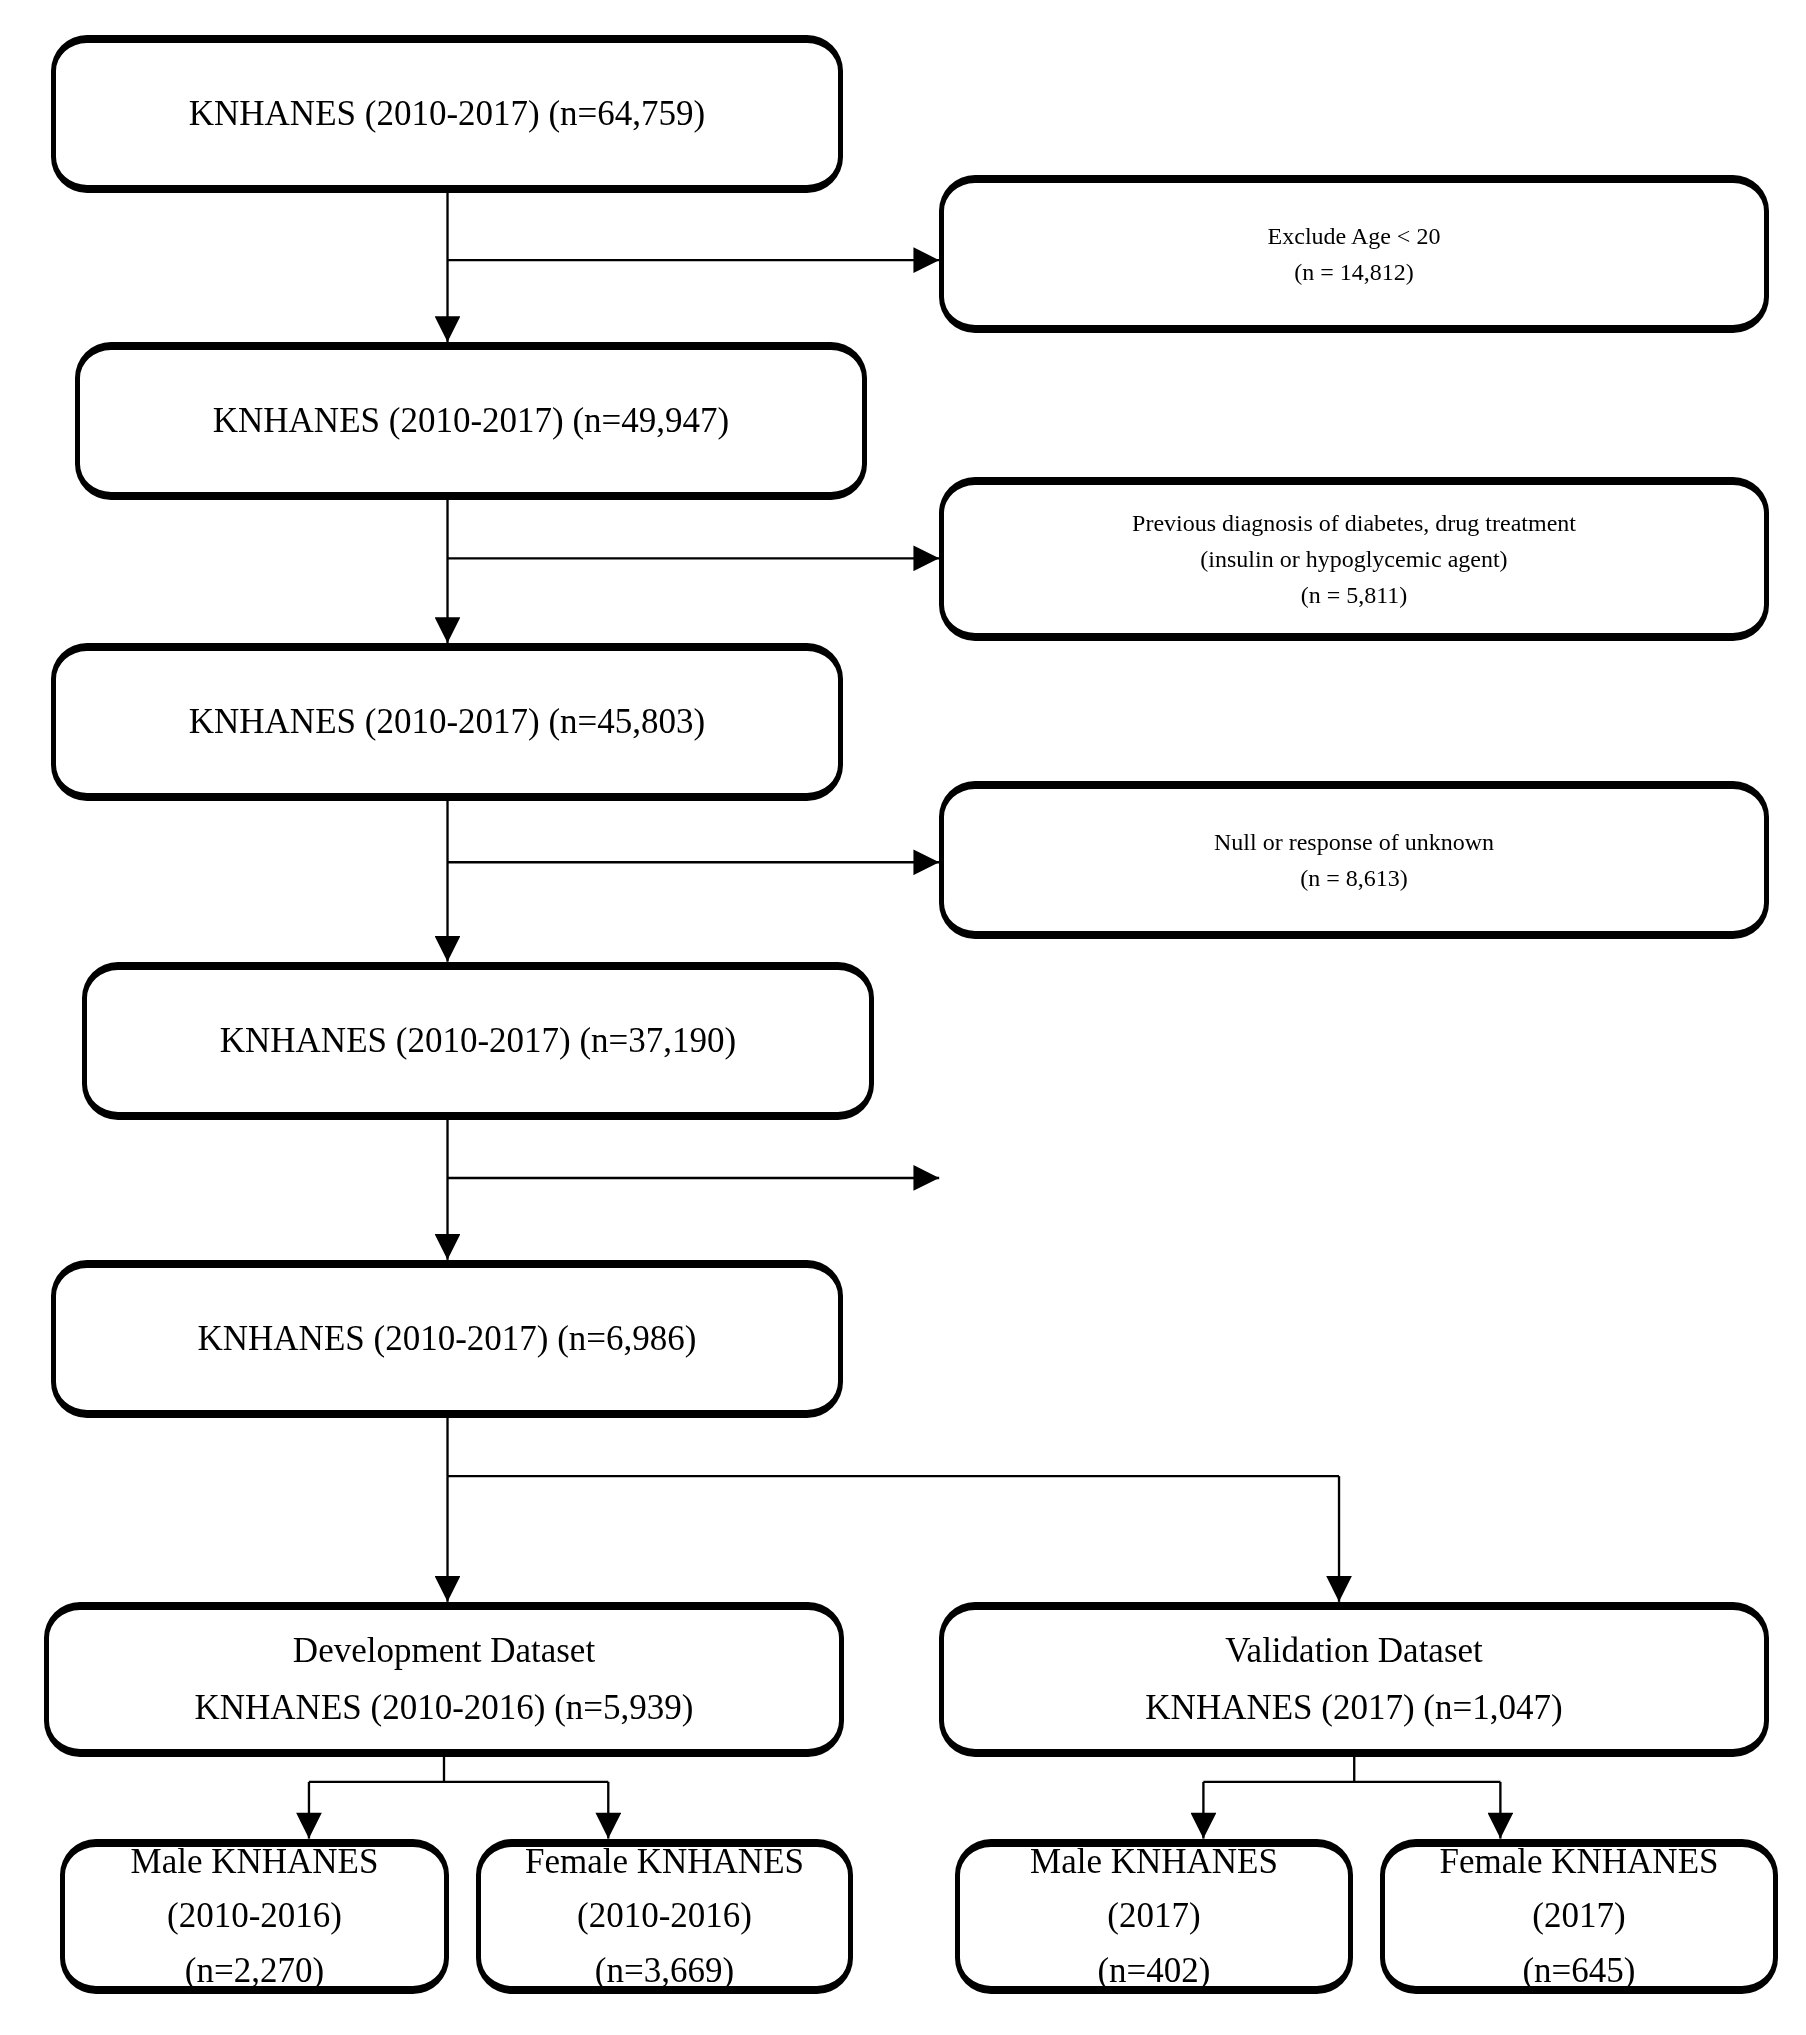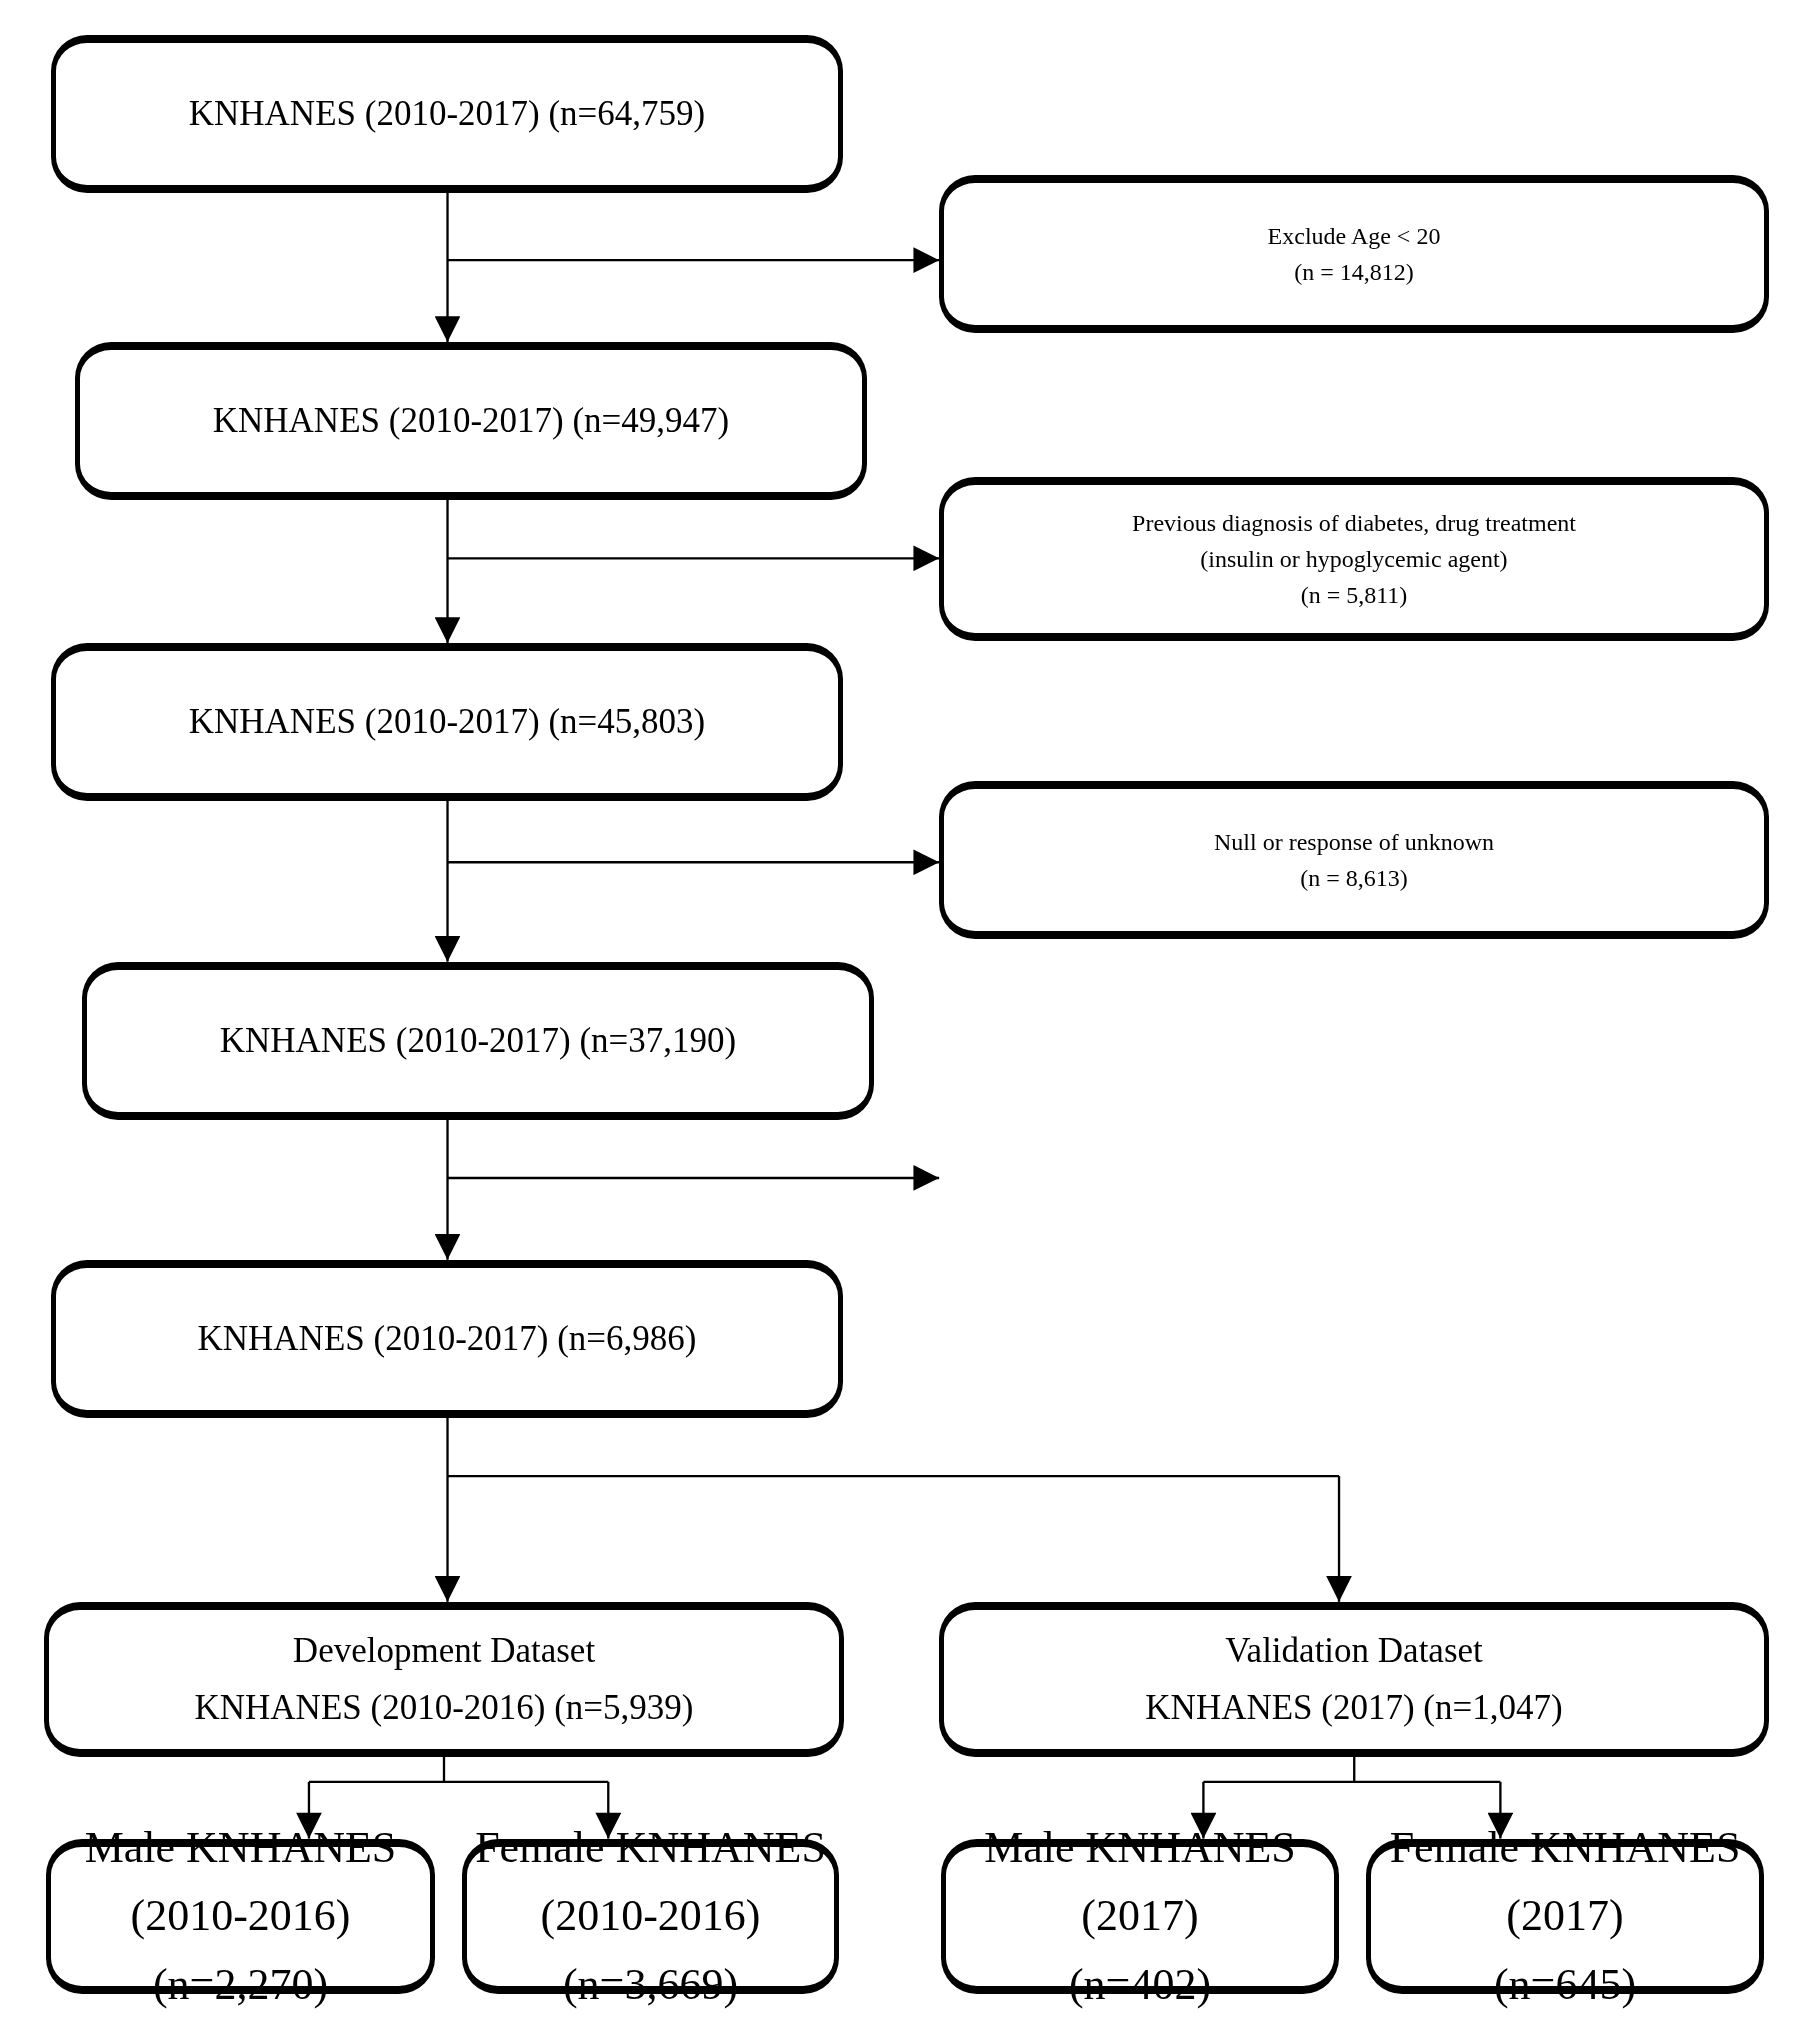--- a/index.html
+++ b/index.html
@@ -37,21 +37,21 @@
     align-items: center;
     text-align: center;
     z-index: 1;
   }
   .box .line { display: block; white-space: nowrap; text-align: center; }
   .main  { font-size: 35px; }
   .excl  { font-size: 24px; }
   .excl .line { line-height: 1.5; }
   .split { font-size: 35px; }
   .split .line { line-height: 1.62; }
-  .leaf  { font-size: 44px; }
+  .leaf  { font-size: 35px; margin-left: 14px; }
   .leaf .line { line-height: 1.55; }
 </style>
 </head>
 <body>
 
 <div id="canvas">
 
   <svg id="connectors" viewBox="0 0 3090 3481" xmlns="http://www.w3.org/2000/svg">
     <defs>
       <marker id="arrow" viewBox="0 0 10 10" refX="10" refY="5" markerWidth="60" markerHeight="44" orient="auto" markerUnits="userSpaceOnUse">

